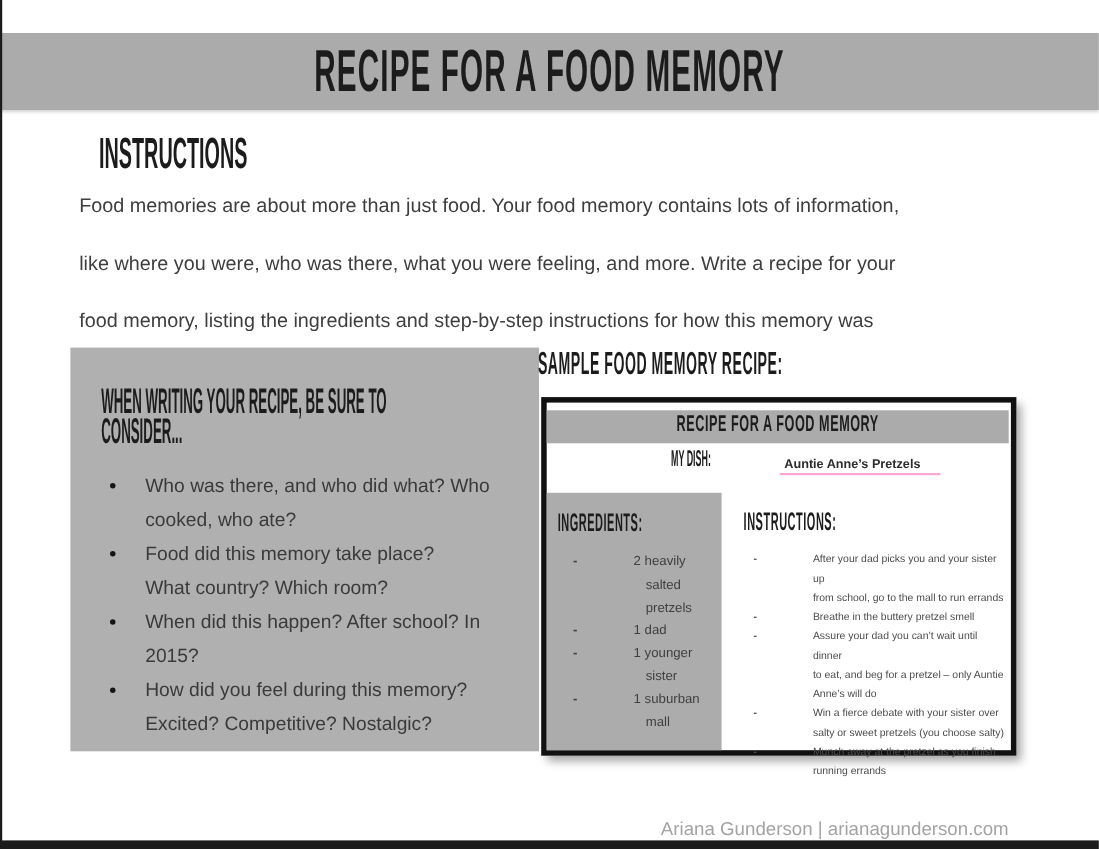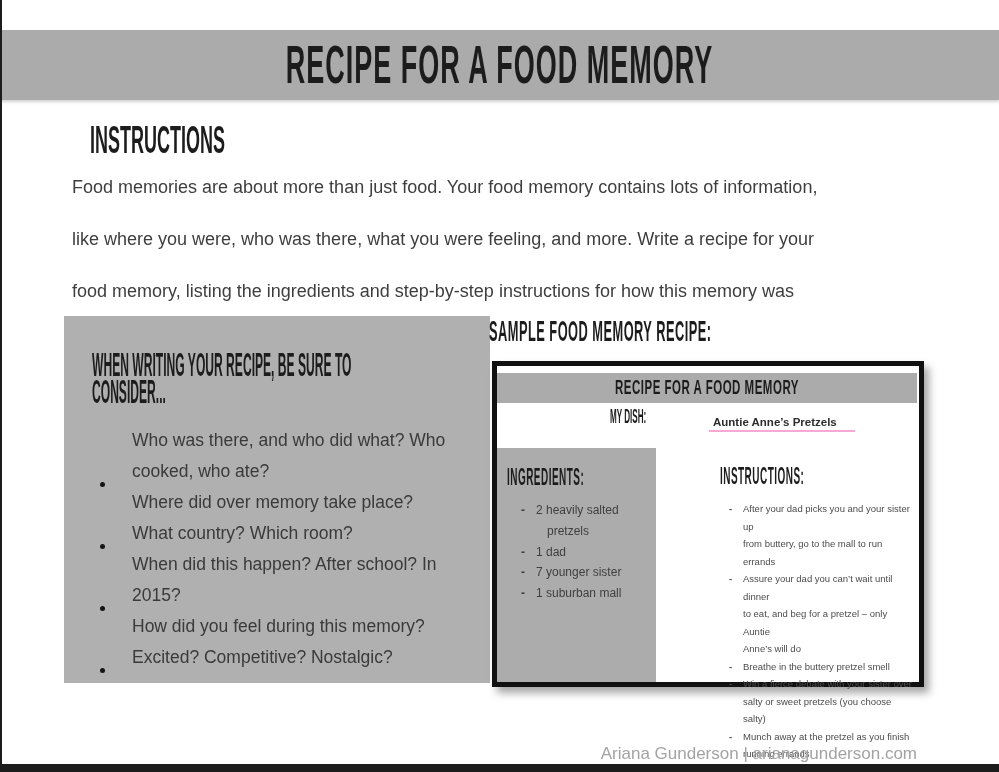--- a/index.html
+++ b/index.html
@@ -37,21 +37,21 @@
 
   .consider-box {
     position:absolute; left:64px; top:316px; width:426px; height:367px;
     background:var(--box-gray); box-sizing:border-box; padding:37px 10px 0 28px;
   }
   .h3 { font-size:13px; line-height:0.83; transform:scale(0.93,2.5); transform-origin:left top; }
   .consider-list {
     list-style:none; margin:48px 0 0; padding:0;
     font-size:17.5px; line-height:31px; color:#3a3a3a;
   }
-  .consider-item { display:flex; align-items:flex-end; }
+  .consider-item { display:flex; align-items:flex-start; }
   .consider-item::before {
     content:""; flex:none; width:5px; height:5px; border-radius:50%;
     background:#151515; margin:13px 27px 0 8px;
   }
   .consider-text { white-space:pre-line; }
 
   .sample-label-wrap { position:absolute; left:489px; top:314px; }
   .h3b { font-size:13.5px; letter-spacing:0.5px; transform:scale(0.95,2.15); transform-origin:left top; }
 
   .card {
@@ -66,30 +66,30 @@
   }
   .card-title { font-size:11.5px; letter-spacing:0.5px; transform:scale(1,1.8); transform-origin:center center; }
 
   .dish-row { flex:none; position:relative; margin-top:8px; height:21px;text-align:center; }
   .dish-label { position:absolute; left:113px; bottom:4px; font-size:9px; transform:scale(0.9,2.3); transform-origin:left bottom; }
   .dish-value {
     position:absolute; left:164px; bottom:0; font-size:11.5px; font-weight:bold; color:#2d2d2d;
     border-bottom:2px solid #f9a8d4; padding:0 18px 2px 4px; white-space:nowrap;margin-left:48px;
   }
 
-  .card-cols { flex:1; display:flex; margin-top:16px; min-height:0;gap:44px; }
+  .card-cols { flex:1; display:flex; margin-top:16px; min-height:0; }
   .ing-panel { flex:none; width:159px; background:var(--panel-gray); box-sizing:border-box; padding:12px 4px 0 10px; }
   .h4 { font-size:10.5px; letter-spacing:0.5px; transform:scale(0.95,2.2); transform-origin:left top; }
   .ing-list {
     list-style:none; margin:22px 0 0 14px; padding:0;
     font-size:12px; line-height:20.8px; color:#3f3f3f;
   }
   .dash-item { display:flex; align-items:flex-start; }
   .dash-item::before { content:"-"; flex:none; width:15px; font-weight:bold; color:inherit; }
-  .dash-text { white-space:pre-line; }
+  .dash-text { white-space:pre-line;margin-left:40px; }
   .ing-list .dash-text { padding-left:11px; text-indent:-11px; }
 
   .ins-col { flex:1; box-sizing:border-box; padding:11px 4px 0 20px; }
   .ins-list {
     list-style:none; margin:23px 0 0 9px; padding:0;
     font-size:9.5px; line-height:17.5px; color:#4c4c4c;
   }
   .ins-list .dash-item::before { width:14px; }
 
   .footer {
@@ -119,21 +119,21 @@
   <span class="hw h3">WHEN WRITING YOUR RECIPE, BE SURE TO
 CONSIDER...</span>
   <ul class="consider-list">
 
       <li class="consider-item">
         <span class="consider-text">Who was there, and who did what? Who
 cooked, who ate?</span>
       </li>
 
       <li class="consider-item">
-        <span class="consider-text">Where did over memory take place?
+        <span class="consider-text">Food did this memory take place?
 What country? Which room?</span>
       </li>
 
       <li class="consider-item">
         <span class="consider-text">When did this happen? After school? In
 2015?</span>
       </li>
 
       <li class="consider-item">
         <span class="consider-text">How did you feel during this memory?
@@ -162,49 +162,49 @@
           <li class="dash-item">
             <span class="dash-text">2 heavily salted
 pretzels</span>
           </li>
 
           <li class="dash-item">
             <span class="dash-text">1 dad</span>
           </li>
 
           <li class="dash-item">
-            <span class="dash-text">7 younger sister</span>
+            <span class="dash-text">1 younger sister</span>
           </li>
 
           <li class="dash-item">
             <span class="dash-text">1 suburban mall</span>
           </li>
 
         </ul>
     </div>
     <div class="ins-col">
       <span class="hw h4">INSTRUCTIONS:</span>
       <ul class="ins-list">
 
           <li class="dash-item">
             <span class="dash-text">After your dad picks you and your sister up
-from buttery, go to the mall to run errands</span>
+from school, go to the mall to run errands</span>
+          </li>
+
+          <li class="dash-item">
+            <span class="dash-text">Breathe in the buttery pretzel smell</span>
           </li>
 
           <li class="dash-item">
             <span class="dash-text">Assure your dad you can’t wait until dinner
 to eat, and beg for a pretzel – only Auntie
 Anne’s will do</span>
           </li>
 
           <li class="dash-item">
-            <span class="dash-text">Breathe in the buttery pretzel smell</span>
-          </li>
-
-          <li class="dash-item">
             <span class="dash-text">Win a fierce debate with your sister over
 salty or sweet pretzels (you choose salty)</span>
           </li>
 
           <li class="dash-item">
             <span class="dash-text">Munch away at the pretzel as you finish
 running errands</span>
           </li>
         </ul>
     </div>

